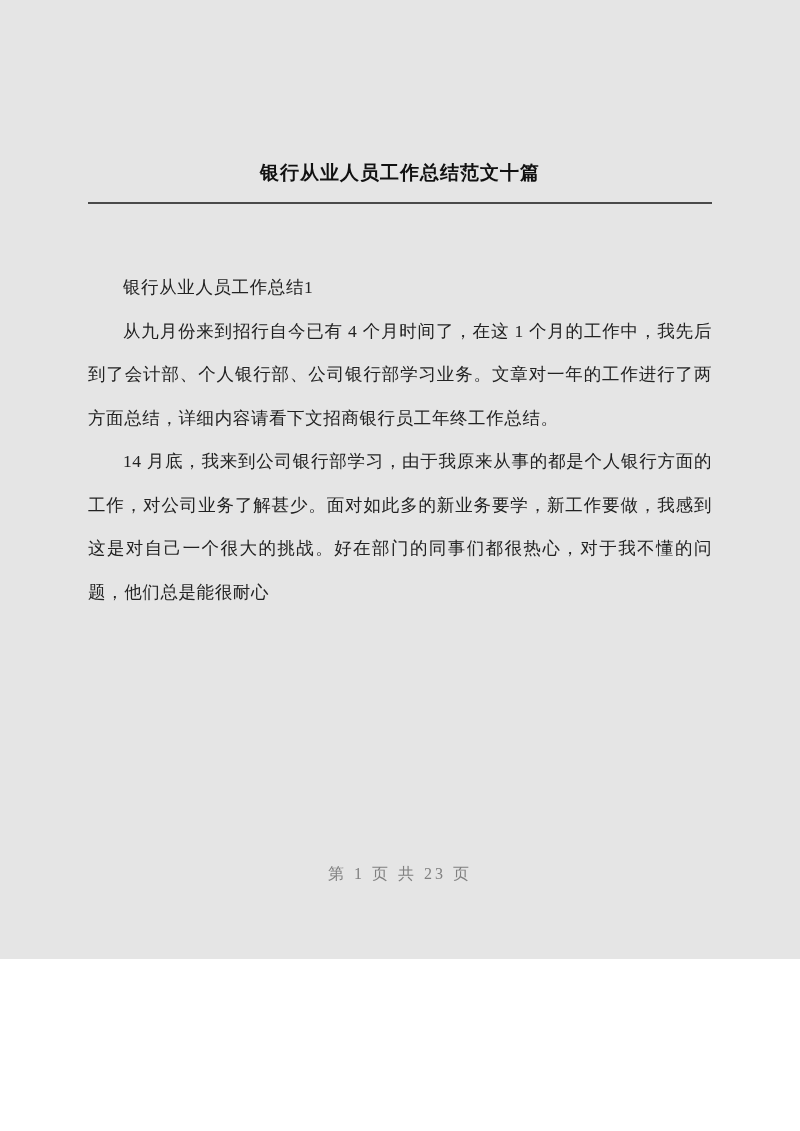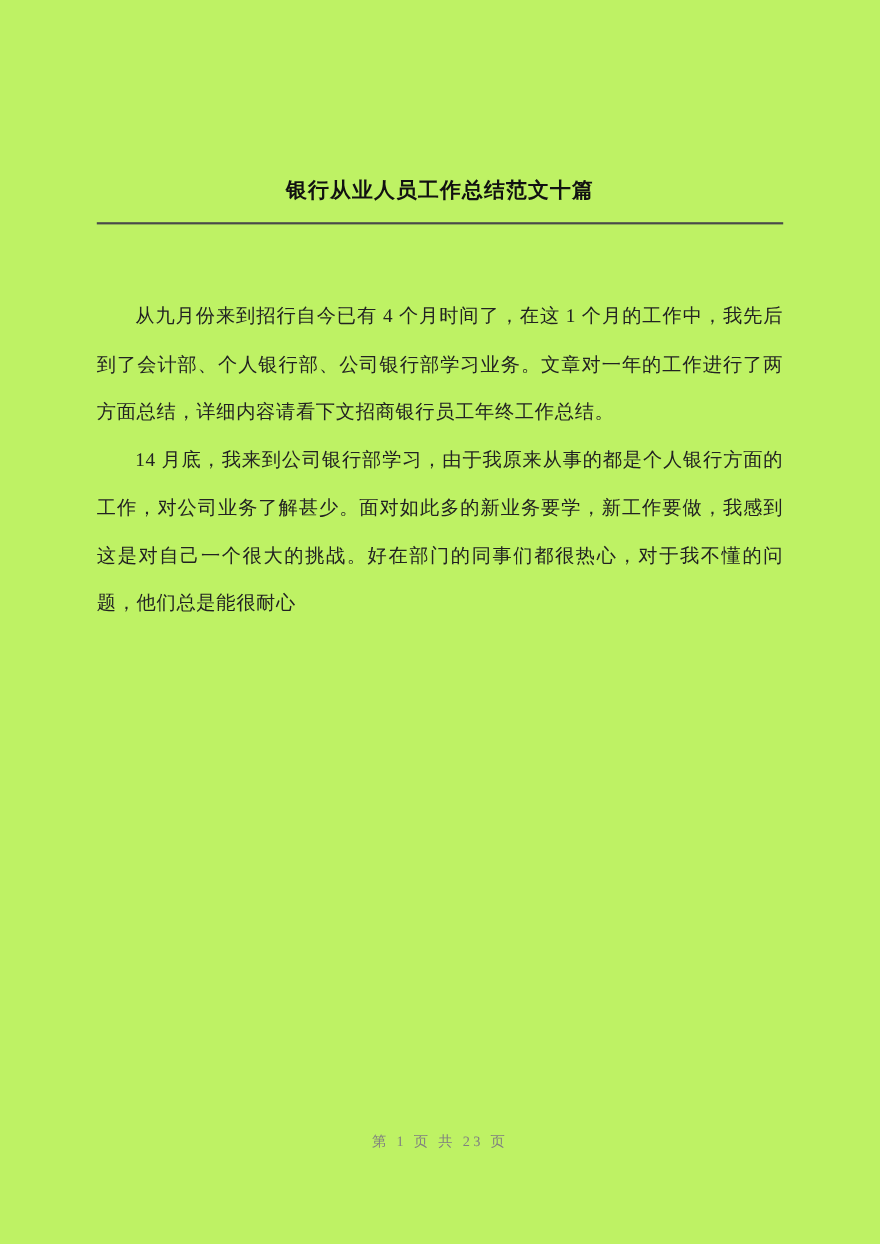--- a/index.html
+++ b/index.html
@@ -4,23 +4,23 @@
 <style>
   * { box-sizing: border-box; }
   html, body {
     margin: 0;
     padding: 0;
     background: #ffffff;
   }
   .page {
     position: relative;
     width: 800px;
-    height: 1131px;
+    height: 959px;
     margin: 0 auto;
-    background: #bef264;
+    background: #e5e5e5;
     font-family: "Liberation Serif", "DejaVu Serif", serif;
     color: #1a1a1a;
     overflow: hidden;
   }
   .content {
     padding: 160px 88px 0 88px;
   }
   .doc-title {
     margin: 0;
     font-size: 19px;
@@ -45,34 +45,35 @@
   }
   .body-text p {
     margin: 0;
     text-indent: 2em;
     word-break: break-all;
   }
   .page-footer {
     position: absolute;
     left: 0;
     right: 0;
-    bottom: 84px;
+    bottom: 74px;
     text-align: center;
-    font-size: 13px;
+    font-size: 16px;
     letter-spacing: 3px;
     color: #808080;
     font-family: "Liberation Serif", "DejaVu Serif", serif;
   }
 </style>
 </head>
 <body>
 
 <div class="page">
   <div class="content">
     <h1 class="doc-title">银行从业人员工作总结范文十篇</h1>
     <div class="title-divider"></div>
     <div class="body-text">
+      <p>银行从业人员工作总结1</p>
       <p>从九月份来到招行自今已有 4 个月时间了，在这 1 个月的工作中，我先后到了会计部、个人银行部、公司银行部学习业务。文章对一年的工作进行了两方面总结，详细内容请看下文招商银行员工年终工作总结。</p>
       <p>14 月底，我来到公司银行部学习，由于我原来从事的都是个人银行方面的工作，对公司业务了解甚少。面对如此多的新业务要学，新工作要做，我感到这是对自己一个很大的挑战。好在部门的同事们都很热心，对于我不懂的问题，他们总是能很耐心</p>
     </div>
   </div>
   <div class="page-footer">第 1 页 共 23 页</div>
 </div>
 
 </body></html>

